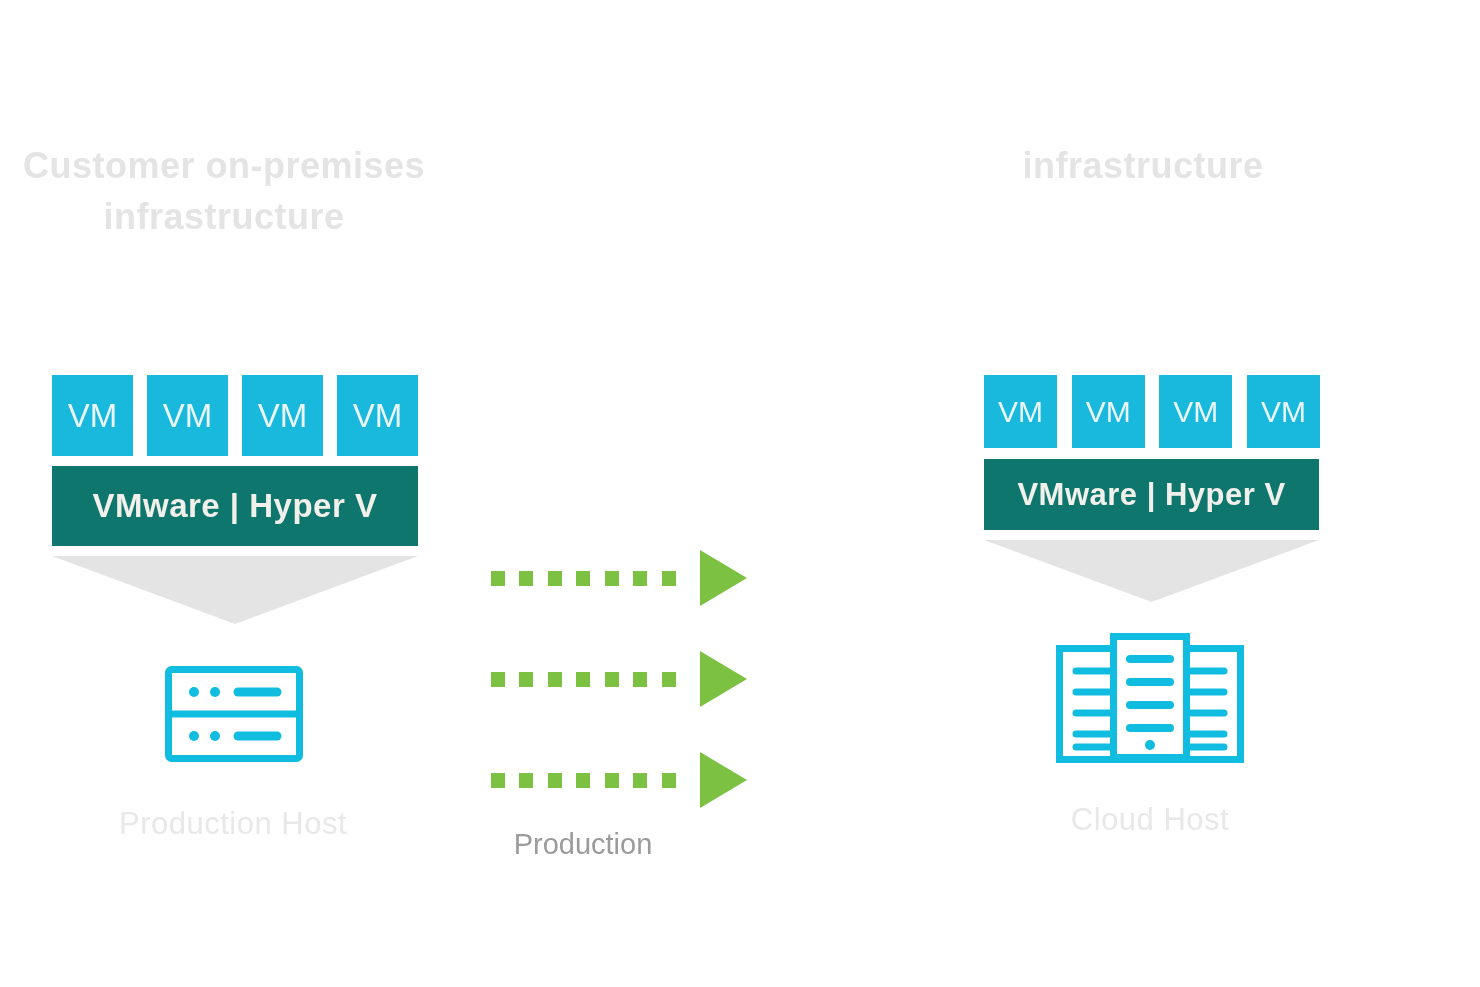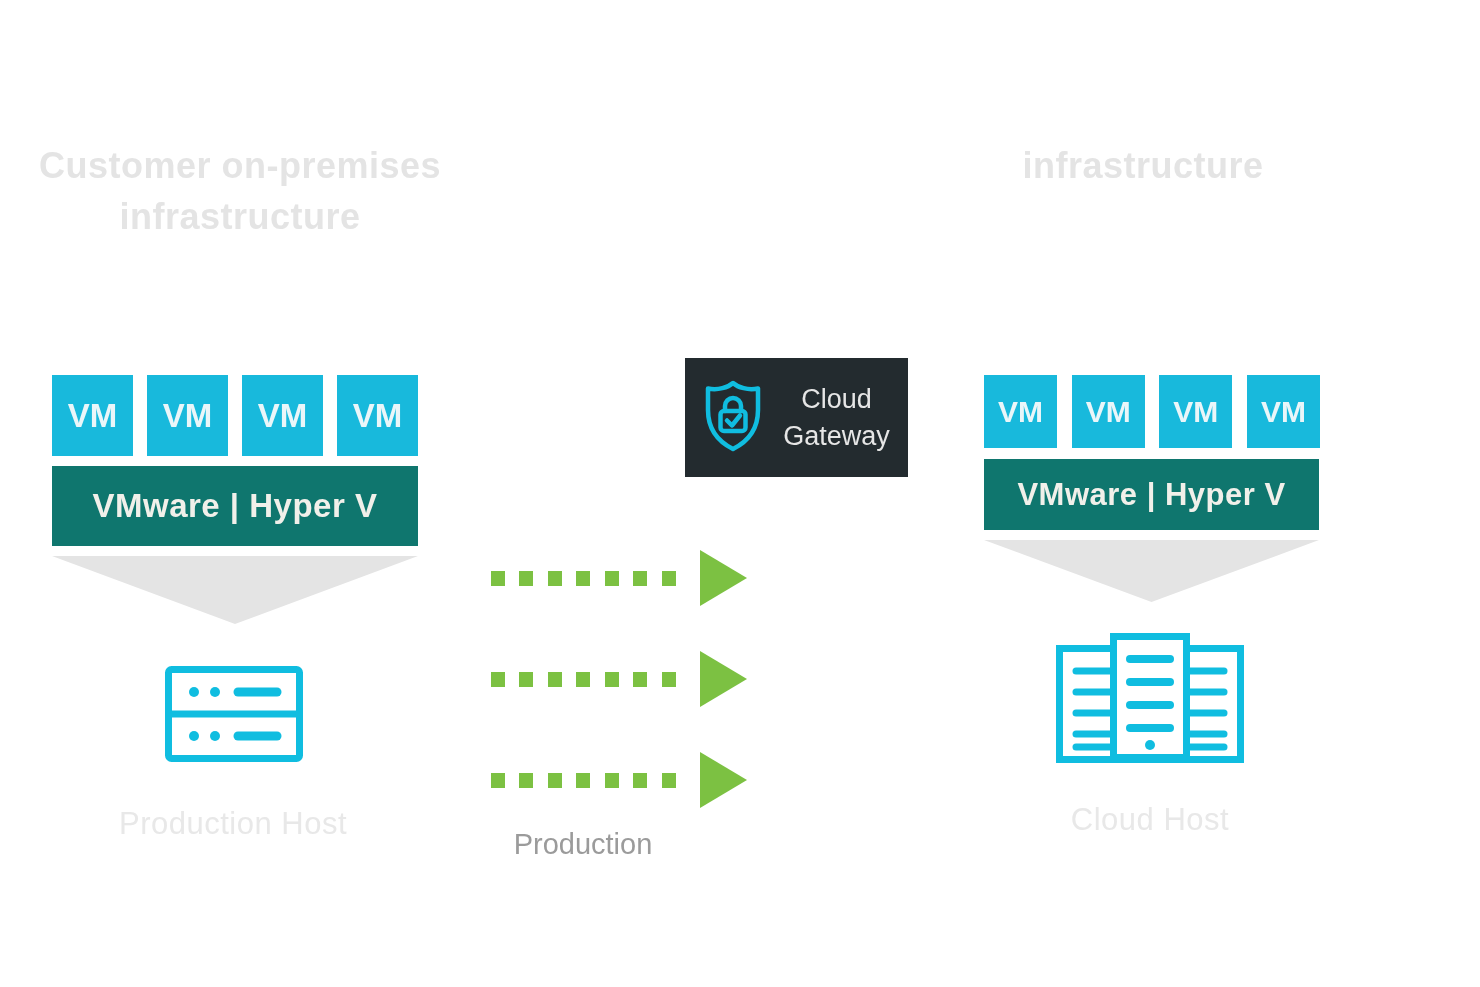--- a/index.html
+++ b/index.html
@@ -7,29 +7,29 @@
     position:relative;width:1480px;height:987px;background:#ffffff;
     font-family:"Liberation Sans", sans-serif;overflow:hidden;
   }
   .abs{position:absolute;}
 
   
   .col-heading{
     font-size:36px;font-weight:bold;line-height:51px;color:#e4e4e4;
     text-align:center;letter-spacing:0.5px;
   }
-  .heading-left{left:20px;top:140px;width:440px;}
+  .heading-left{left:4px;top:140px;width:440px;}
   .heading-right{left:923px;top:140px;width:440px;}
 
   
   .vm-row{display:flex;justify-content:space-between;}
   .vm-row-left{left:52px;top:375px;width:366px;height:81px;}
   .vm-row-right{left:984px;top:375px;width:336px;height:73px;}
   .vm-box{
-    background:#18b9dc;color:#eaf6f9;font-weight:bold;
+    background:#18b9dc;color:#eaf6f9;font-weight:normal;
     display:flex;align-items:center;justify-content:center;
   }
   .vm-row-left .vm-box{width:81px;font-size:33px;}
   .vm-row-right .vm-box{width:73px;font-size:30px;}
 
   
   .hv-bar{
     background:#0f766e;color:#f1f0ea;font-weight:bold;
     display:flex;align-items:center;justify-content:center;letter-spacing:0.5px;
   }
@@ -114,34 +114,20 @@
       <circle cx="50" cy="26" r="5" fill="#10bde0"></circle>
       <line x1="73" y1="26" x2="112" y2="26" stroke="#10bde0" stroke-width="9" stroke-linecap="round"></line>
       <circle cx="29" cy="70" r="5" fill="#10bde0"></circle>
       <circle cx="50" cy="70" r="5" fill="#10bde0"></circle>
       <line x1="73" y1="70" x2="112" y2="70" stroke="#10bde0" stroke-width="9" stroke-linecap="round"></line>
     </svg>
   </div>
 
   <div class="abs host-label host-label-left">Production Host</div>
 
-  <div class="abs gateway">
-    <span>
-      <svg width="64" height="72" viewBox="0 0 64 72" fill="none" xmlns="http://www.w3.org/2000/svg">
-        <path d="M32 3 C37 7.5 47 10.5 57 8.5 L57 30 C57 52 45 62.5 32 69 C19 62.5 7 52 7 30 L7 8.5 C17 10.5 27 7.5 32 3 Z" stroke="#10bde0" stroke-width="4.5" stroke-linejoin="round"></path>
-        <path d="M24 31 v-5 a8 8 0 0 1 16 0 v5" stroke="#10bde0" stroke-width="4.5" stroke-linecap="round"></path>
-        <rect x="19.5" y="31" width="25" height="20" rx="3.5" stroke="#10bde0" stroke-width="4.5"></rect>
-        <path d="M26 40.5 L31 45.5 L39 35.5" stroke="#10bde0" stroke-width="4.5" stroke-linecap="round" stroke-linejoin="round"></path>
-      </svg>
-    </span>
-    <div class="gateway-text">
-      <div>Cloud</div>
-      <div>Gateway</div>
-    </div>
-  </div>
 
   <div class="abs arrow arrow-1">
     <div class="arrow-dashes"></div>
     <div class="arrow-head"></div>
   </div>
   <div class="abs arrow arrow-2">
     <div class="arrow-dashes"></div>
     <div class="arrow-head"></div>
   </div>
   <div class="abs arrow arrow-3">

